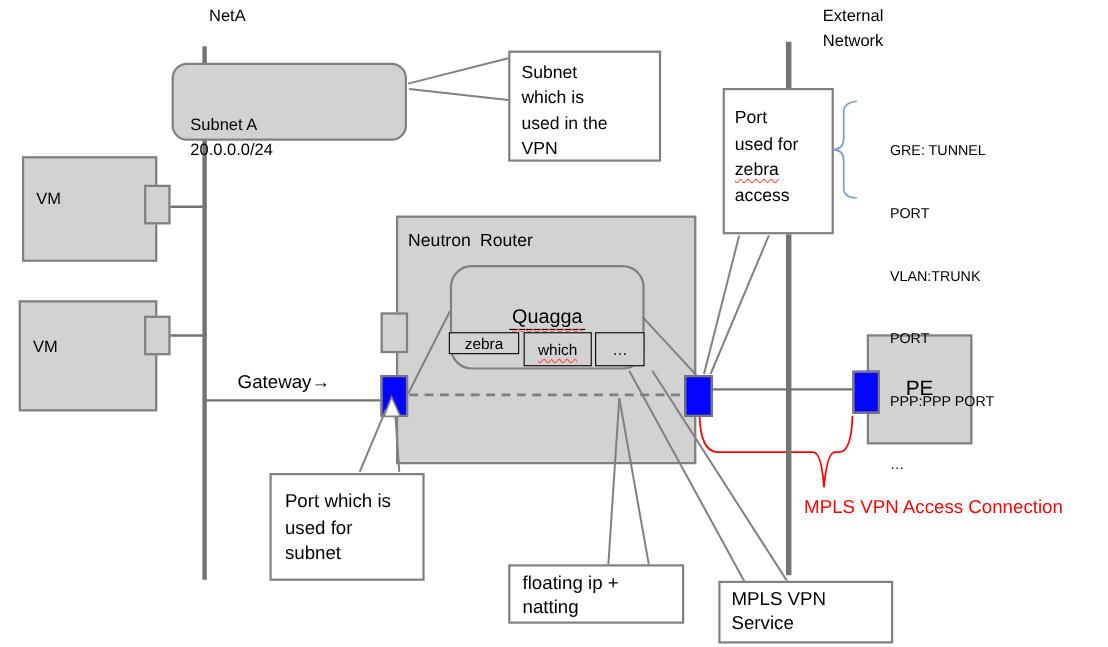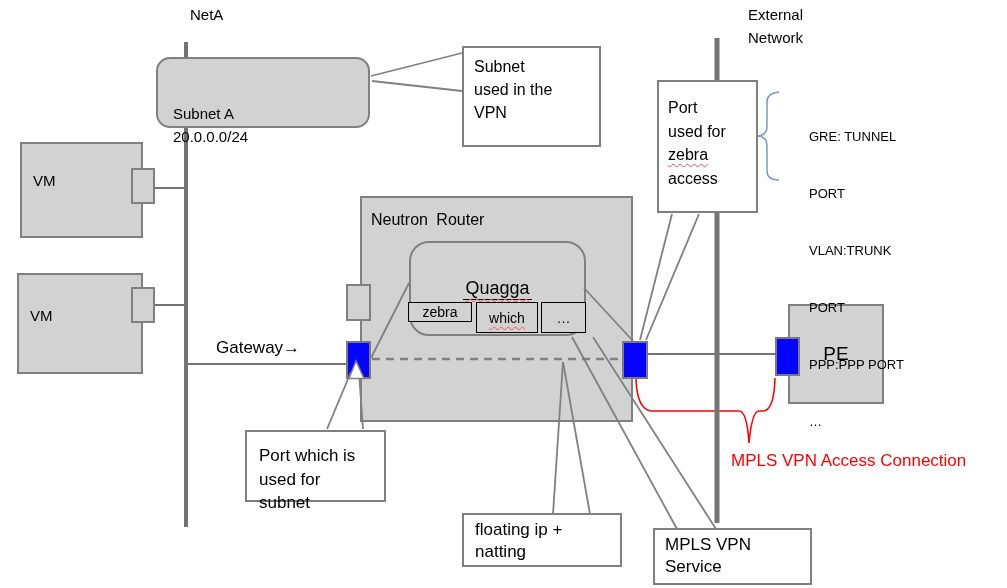--- a/index.html
+++ b/index.html
@@ -106,41 +106,42 @@
 
   <div class="abs" style="left:748px;top:3px;font-size:15px;line-height:23px;">
     <div>External</div>
     <div>Network</div>
   </div>
 
   <div class="abs" style="left:216px;top:338px;font-size:17px;">Gateway→</div>
 
   <div class="abs callout" style="left:462px;top:46px;width:139px;height:101px;padding:7px 0 0 10px;font-size:16px;line-height:23px;">
     <div class="ln">Subnet</div>
+    <div class="ln">which is</div>
     <div class="ln">used in the</div>
     <div class="ln">VPN</div>
   </div>
 
   <div class="abs callout" style="left:657px;top:80px;width:101px;height:133px;padding:14px 0 0 9px;font-size:16px;line-height:23.5px;">
     <div class="ln">Port</div>
     <div class="ln">used for</div>
     <div class="ln sq" style="display:inline-block;">zebra</div>
     <div class="ln">access</div>
   </div>
 
   <div class="abs blue-list" style="left:797px;top:89px;">
     <div>GRE: TUNNEL</div>
     <div>PORT</div>
     <div>VLAN:TRUNK</div>
     <div>PORT</div>
     <div>PPP:PPP PORT</div>
     <div>…</div>
   </div>
 
-  <div class="abs callout" style="left:245px;top:430px;width:141px;height:72px;padding:12px 0 0 12px;font-size:17px;line-height:23.5px;">
+  <div class="abs callout" style="left:245px;top:430px;width:141px;height:98px;padding:12px 0 0 12px;font-size:17px;line-height:23.5px;">
     <div class="ln">Port which is</div>
     <div class="ln">used for</div>
     <div class="ln">subnet</div>
   </div>
 
   <div class="abs callout" style="left:462px;top:513px;width:160px;height:54px;padding:4px 0 0 11px;font-size:17px;line-height:22px;">
     <div class="ln">floating ip +</div>
     <div class="ln">natting</div>
   </div>
 

